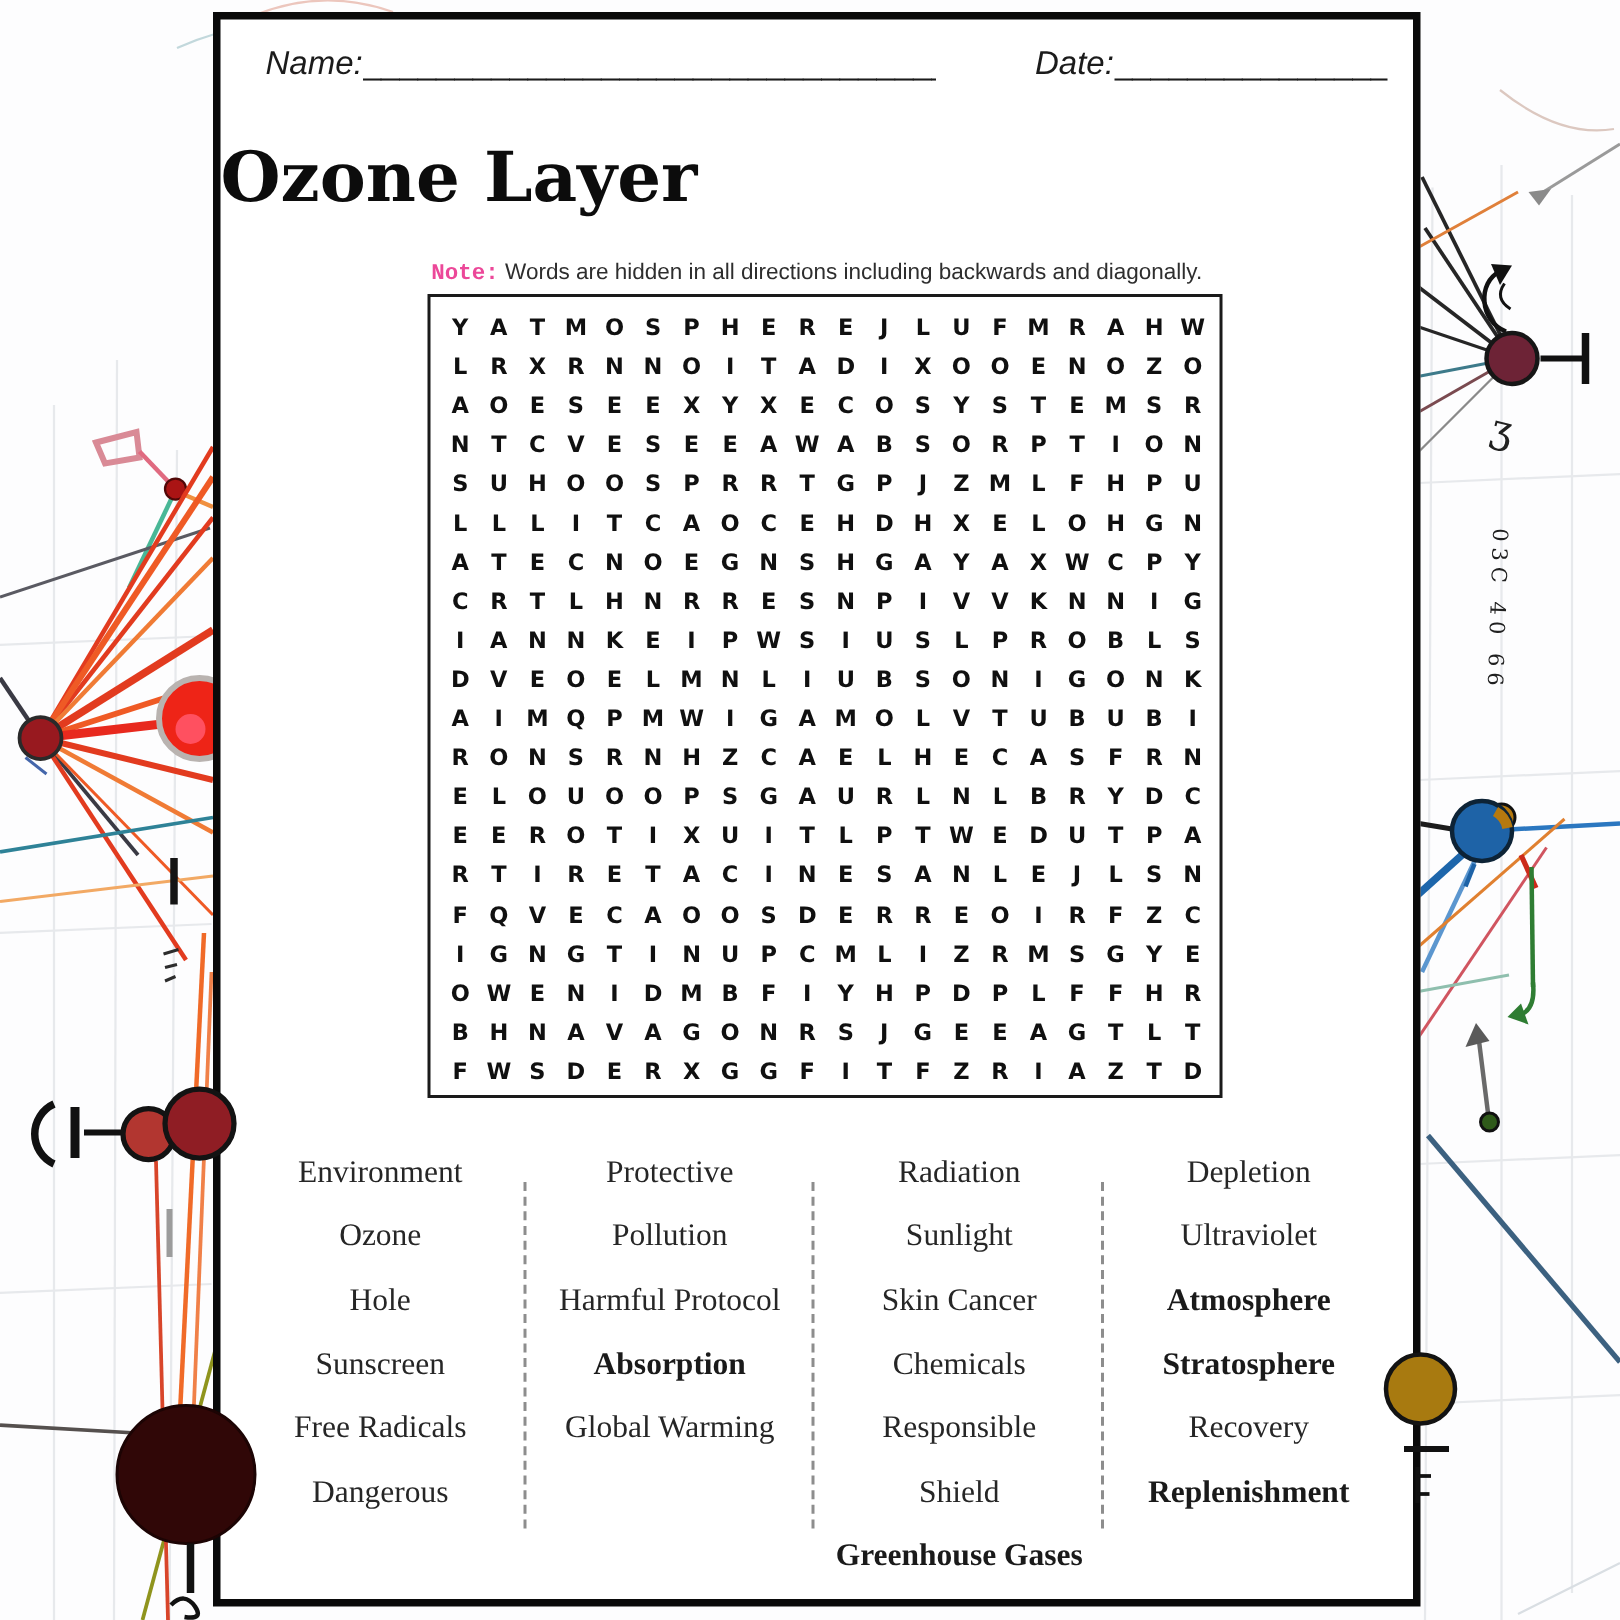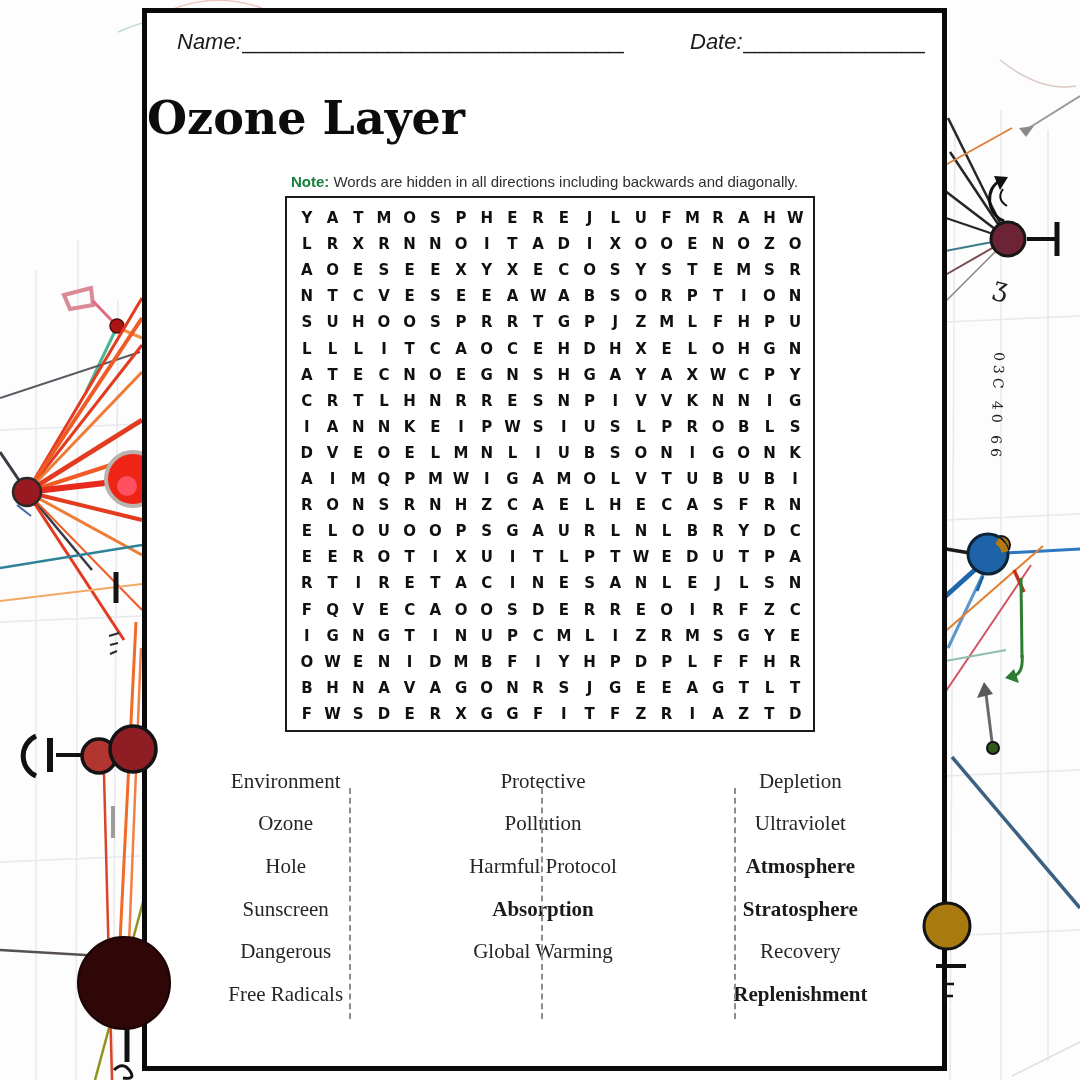--- a/index.html
+++ b/index.html
@@ -23,31 +23,31 @@
   .name-group{position:absolute;left:0;top:0;}
   .date-group{position:absolute;left:513px;top:0;}
   .name-group .hdr-line{width:382px;}
   .date-group .hdr-line{width:182px;}
 
   .title{position:absolute;left:0;top:78px;width:100%;
          font-family:"DejaVu Serif",serif;font-weight:700;font-size:46px;color:#0c0c0c;
          letter-spacing:0px;}
   .note{position:absolute;left:0;top:160px;width:100%;text-align:center;
         font-size:15px;color:#2e2e2e;}
-  .note b{color:#15803d;}
+  .note b{color:#ec4899;font-family:Liberation Mono, monospace;}
 
   .grid-box{position:absolute;left:138px;top:183px;width:530px;height:536px;
             box-sizing:border-box;border:2px solid #1a1a1a;background:#fff;
             display:grid;grid-template-columns:repeat(20,1fr);grid-auto-rows:1fr;
             padding:7px 5px 3px 7px;}
   .grid-letter{display:flex;align-items:center;justify-content:center;
                font-family:"DejaVu Sans",sans-serif;font-weight:700;font-size:15px;color:#101010;}
 
   .word-area{position:absolute;left:10px;top:747px;width:772px;
-             display:grid;grid-template-columns:repeat(3,1fr);}
+             display:grid;grid-template-columns:repeat(4,1fr);}
   .word-col{display:flex;flex-direction:column;}
   .word-item{height:42.6px;display:flex;align-items:center;justify-content:center;
              font-family:"Liberation Serif",serif;font-size:21px;color:#262626;text-align:center;}
   .word-item.bold{font-weight:700;color:#1a1a1a;}
   .divider{position:absolute;top:775px;height:231px;width:0;border-left:2px dashed #8d8d8d;}
   .div-1{left:202px;} .div-2{left:394px;} .div-3{left:587px;}
 </style>
 </head>
 <body>
 
@@ -588,29 +588,38 @@
         <span class="grid-letter">T</span>
         <span class="grid-letter">D</span>
       </div>
 
     <div class="word-area" id="wordArea">
         <div class="word-col">
           <div class="word-item">Environment</div>
           <div class="word-item">Ozone</div>
           <div class="word-item">Hole</div>
           <div class="word-item">Sunscreen</div>
+          <div class="word-item">Free Radicals</div>
           <div class="word-item">Dangerous</div>
-          <div class="word-item">Free Radicals</div>
         </div>
         <div class="word-col">
           <div class="word-item">Protective</div>
           <div class="word-item">Pollution</div>
           <div class="word-item">Harmful Protocol</div>
           <div class="word-item bold">Absorption</div>
           <div class="word-item">Global Warming</div>
+        </div>
+        <div class="word-col">
+          <div class="word-item">Radiation</div>
+          <div class="word-item">Sunlight</div>
+          <div class="word-item">Skin Cancer</div>
+          <div class="word-item">Chemicals</div>
+          <div class="word-item">Responsible</div>
+          <div class="word-item">Shield</div>
+          <div class="word-item bold">Greenhouse Gases</div>
         </div>
         <div class="word-col">
           <div class="word-item">Depletion</div>
           <div class="word-item">Ultraviolet</div>
           <div class="word-item bold">Atmosphere</div>
           <div class="word-item bold">Stratosphere</div>
           <div class="word-item">Recovery</div>
           <div class="word-item bold">Replenishment</div>
         </div>
       </div>

